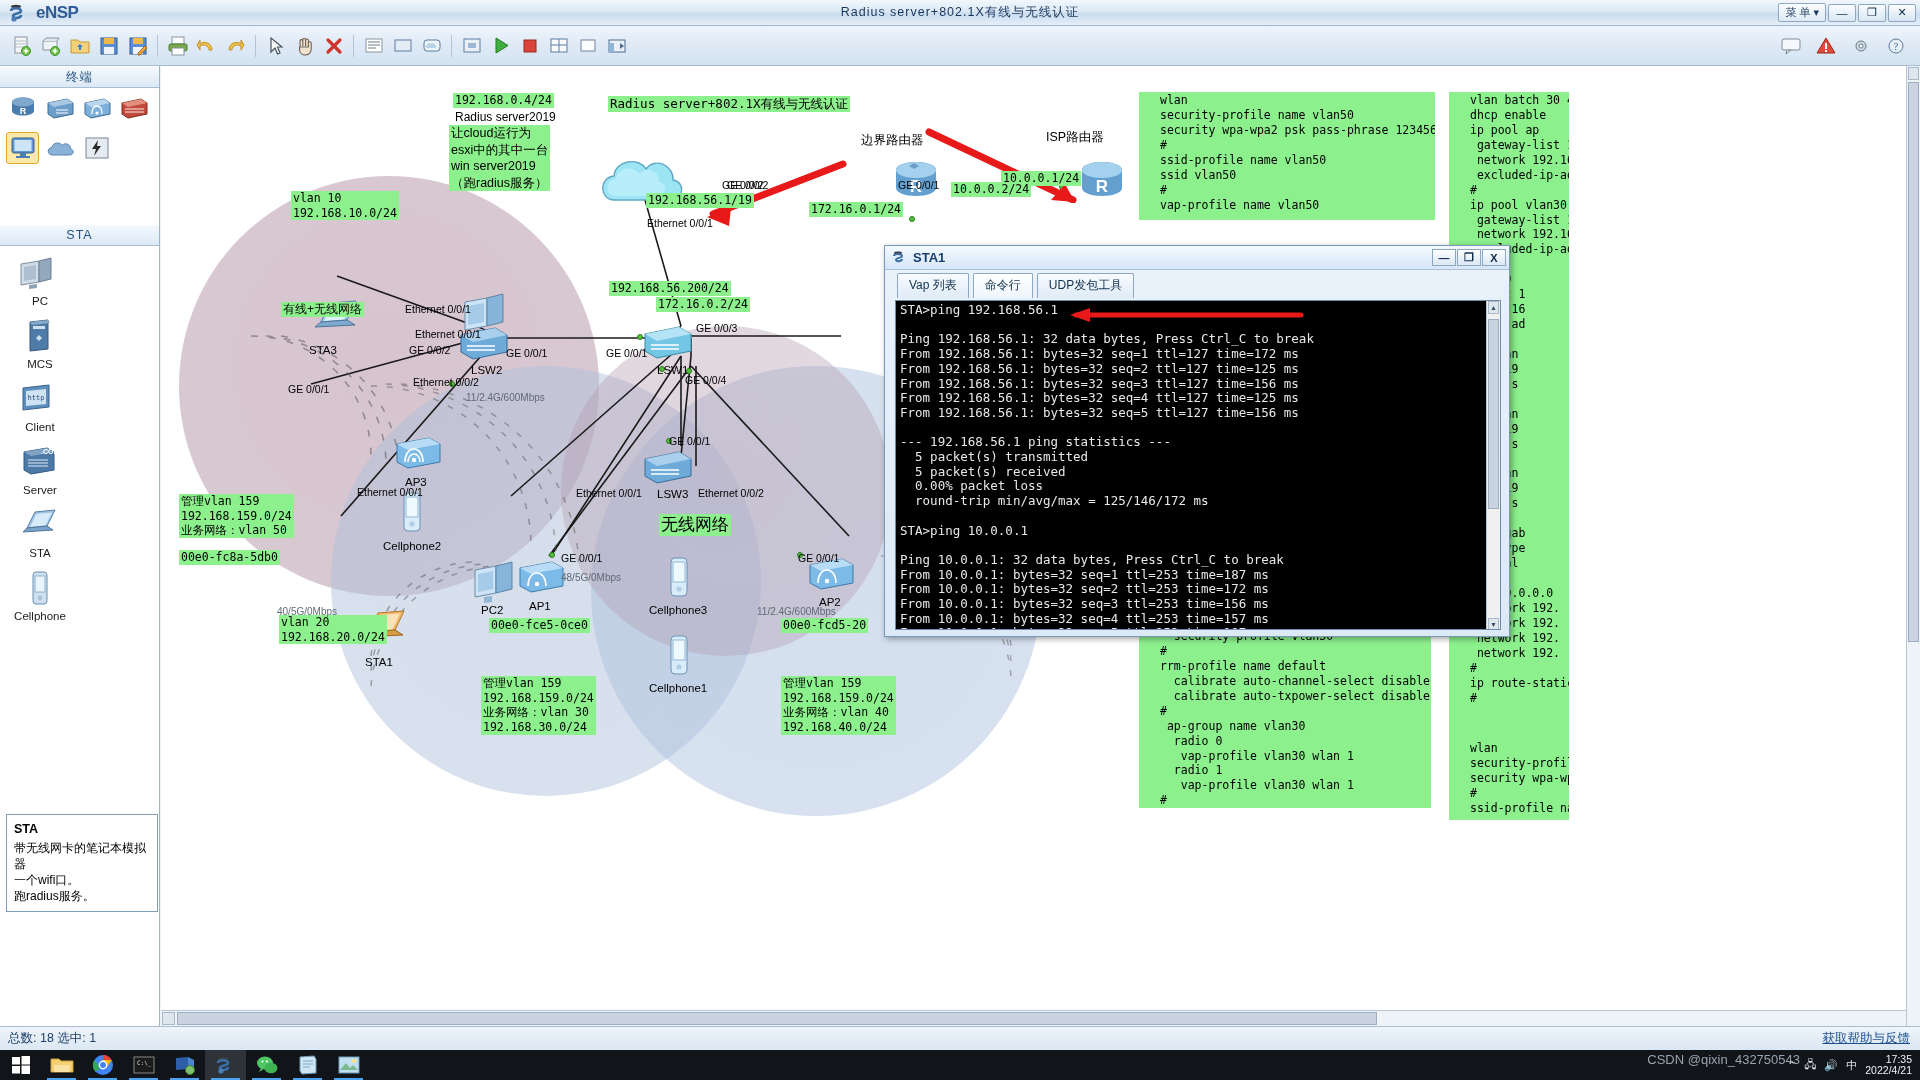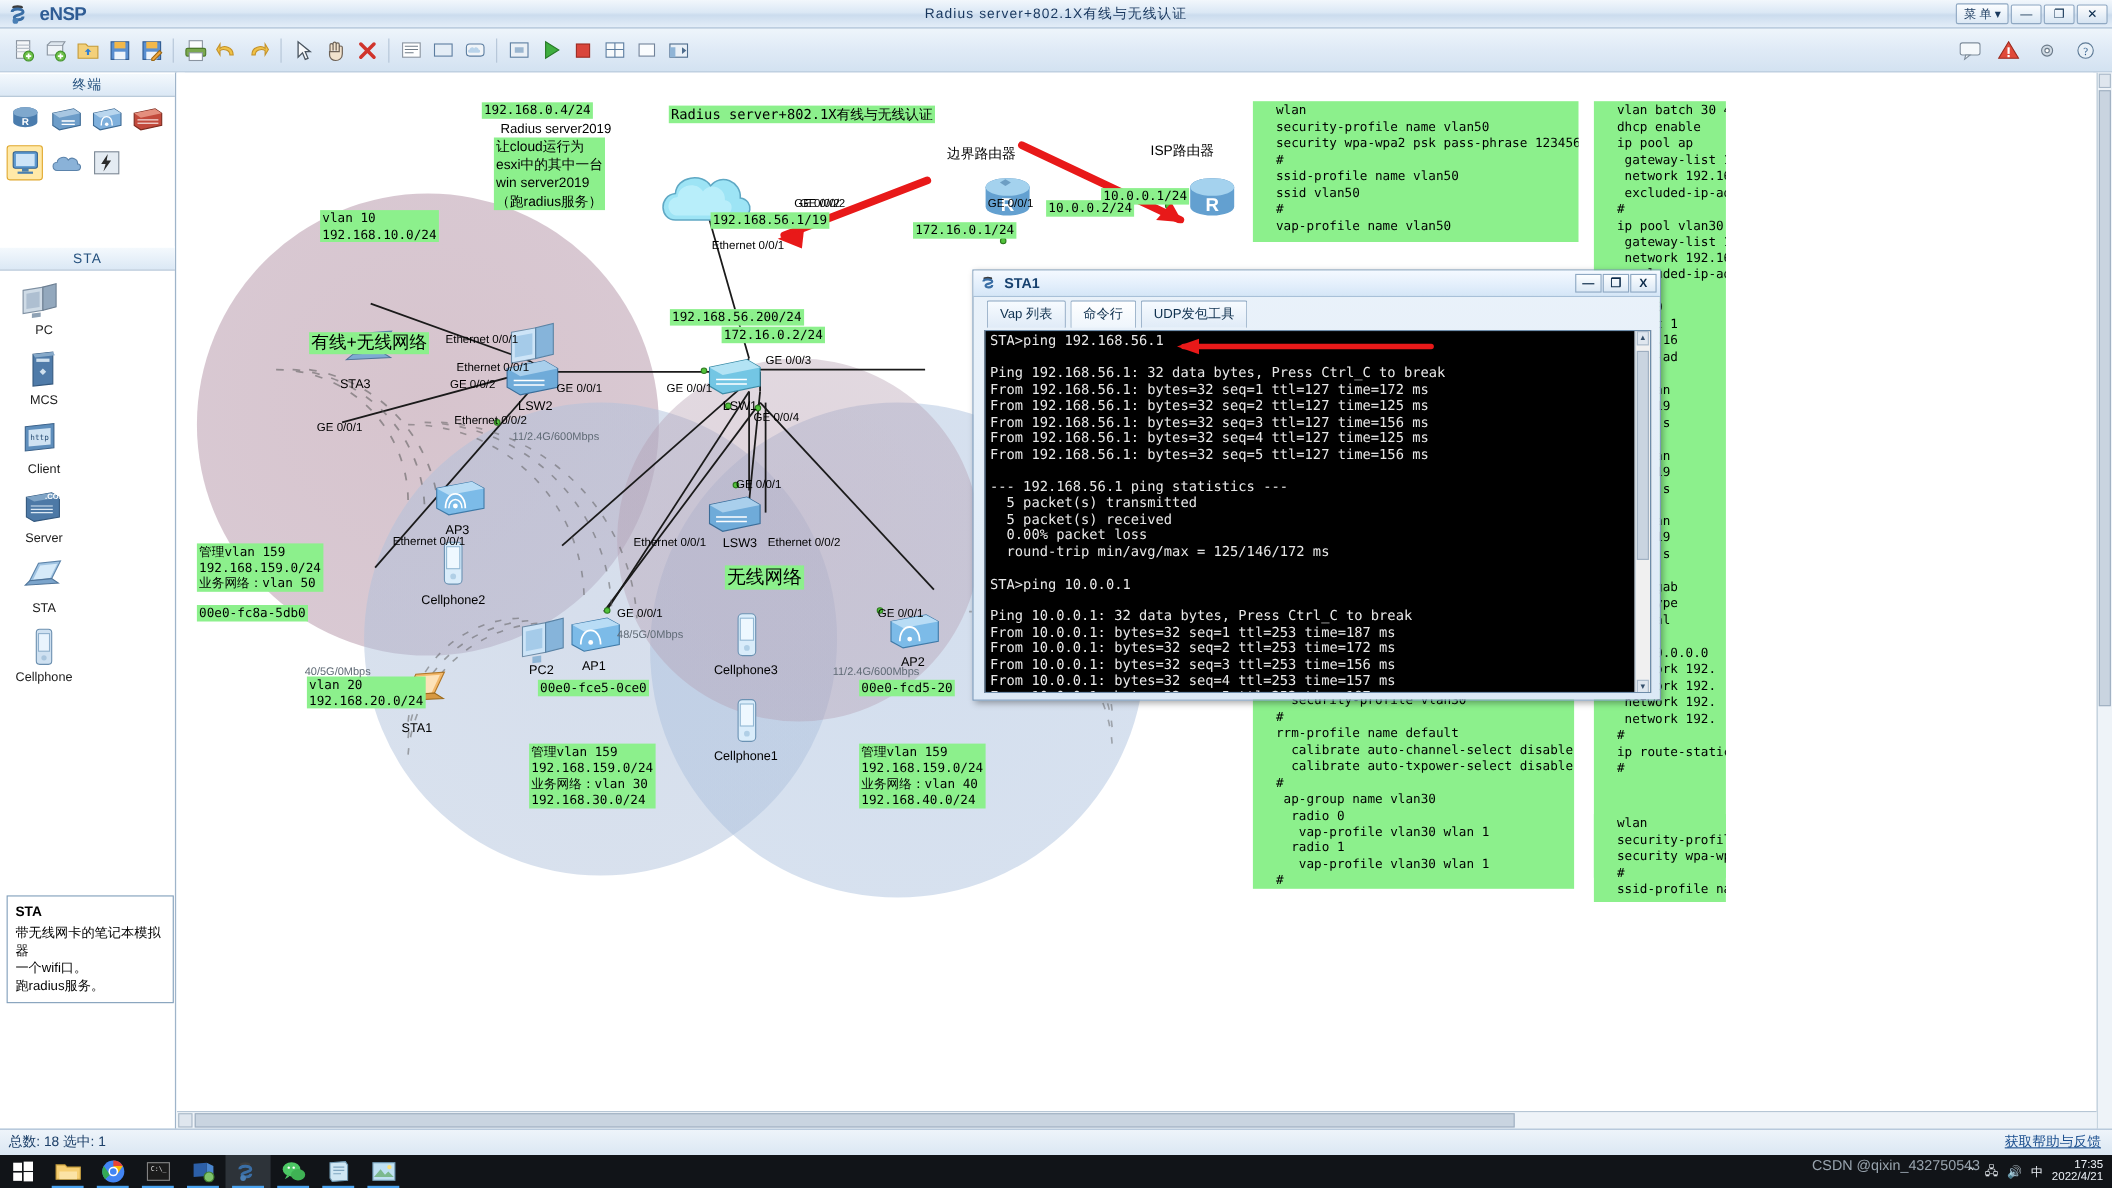--- a/index.html
+++ b/index.html
@@ -669,45 +669,45 @@
 
   <svg class="redarrow" style="left:762px;top:62px;" width="160" height="75">
     <path d="M6 4 L150 72" stroke="#e81919" stroke-width="7" stroke-linecap="round"></path>
     <path d="M152 74 L128 72 L142 56 Z" fill="#e81919"></path>
   </svg>
   <svg class="redarrow" style="left:530px;top:92px;" width="160" height="70">
     <path d="M152 6 L22 56" stroke="#e81919" stroke-width="7" stroke-linecap="round"></path>
     <path d="M16 59 L40 50 L38 68 Z" fill="#e81919"></path>
   </svg>
 
-  <div class="greentag" style="left:277px;top:27px;">192.168.0.4/24</div>
+  <div class="greentag" style="left:292px;top:27px;">192.168.0.4/24</div>
   <div class="nodelbl" style="left:294px;top:44px;font-size:12px;">Radius server2019</div>
   <div class="greentag" style="left:288px;top:59px;font-family:'Liberation Sans',sans-serif;font-size:12.5px;line-height:1.32;">让cloud运行为
 esxi中的其中一台
 win server2019
 （跑radius服务）</div>
 
   <div class="greentag" style="left:447px;top:30px;font-size:12.5px;">Radius server+802.1X有线与无线认证</div>
 
   <div class="nodelbl" style="left:700px;top:66px;font-size:12.5px;">边界路由器</div>
   <div class="nodelbl" style="left:885px;top:63px;font-size:12.5px;">ISP路由器</div>
 
   <div class="greentag" style="left:840px;top:73px;margin-top:32px;">10.0.0.1/24</div>
   <div class="greentag" style="left:790px;top:116px;">10.0.0.2/24</div>
   <div class="greentag" style="left:485px;top:127px;">192.168.56.1/19</div>
-  <div class="greentag" style="left:648px;top:136px;margin-left:21px;">172.16.0.1/24</div>
+  <div class="greentag" style="left:648px;top:136px;">172.16.0.1/24</div>
   <div class="greentag" style="left:448px;top:215px;">192.168.56.200/24</div>
   <div class="greentag" style="left:495px;top:231px;">172.16.0.2/24</div>
 
   <div class="greentag" style="left:130px;top:125px;">vlan 10
 192.168.10.0/24</div>
   <div class="greentag" style="left:118px;top:549px;">vlan 20
 192.168.20.0/24</div>
 
-  <div class="greentag" style="left:120px;top:236px;font-family:'Liberation Sans',sans-serif;font-size:16px;">有线+无线网络</div>
+  <div class="greentag" style="left:120px;top:236px;font-family:'Liberation Sans',sans-serif;font-size:12px;">有线+无线网络</div>
   <div class="greentag" style="left:498px;top:448px;font-family:'Liberation Sans',sans-serif;font-size:17px;">无线网络</div>
 
   <div class="greentag" style="left:18px;top:428px;">管理vlan 159
 192.168.159.0/24
 业务网络：vlan 50</div>
   <div class="greentag" style="left:18px;top:484px;">00e0-fc8a-5db0</div>
   <div class="greentag" style="left:320px;top:610px;">管理vlan 159
 192.168.159.0/24
 业务网络：vlan 30
 192.168.30.0/24</div>

